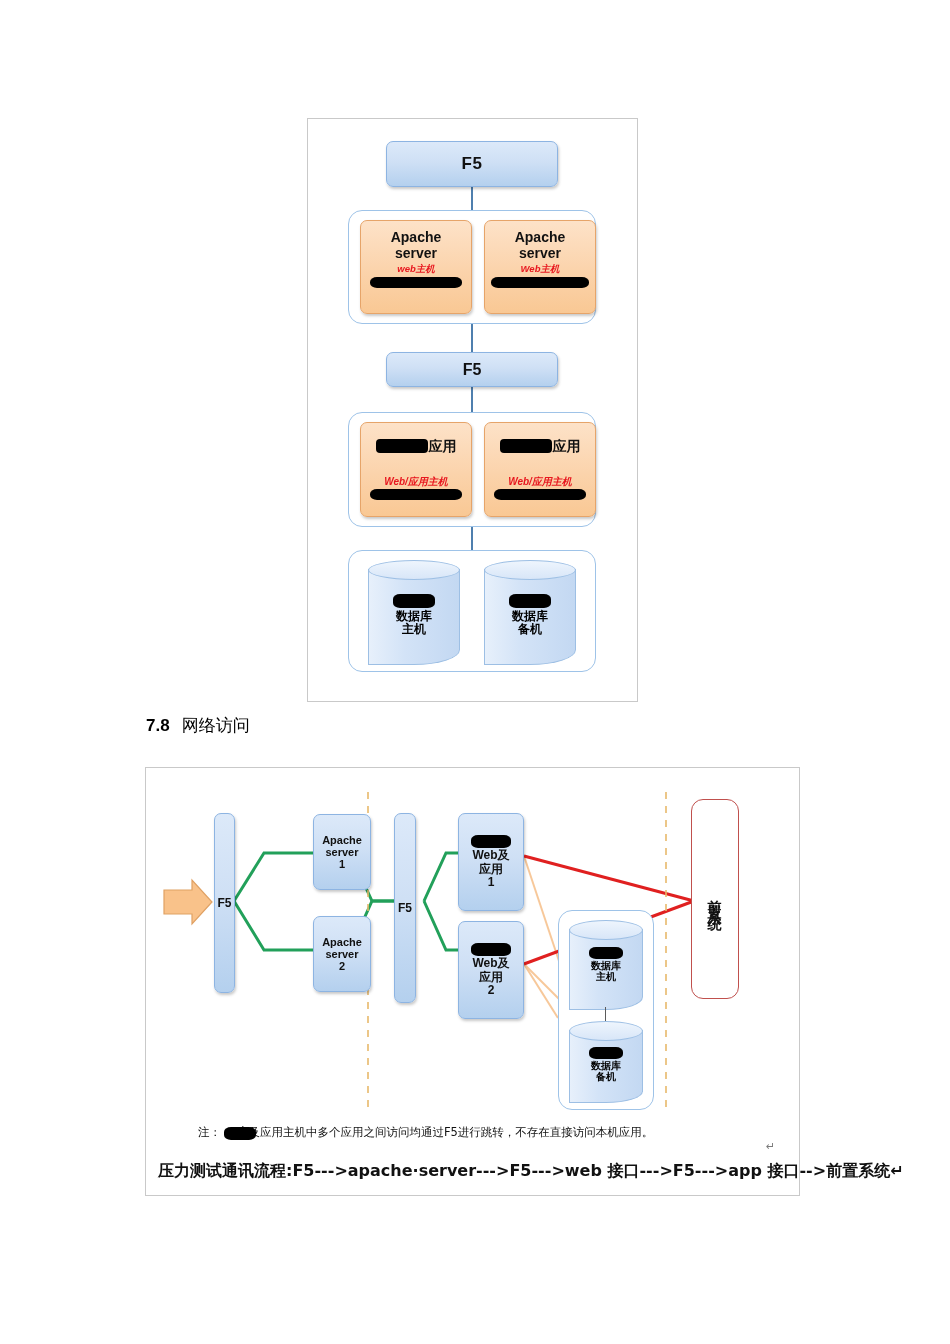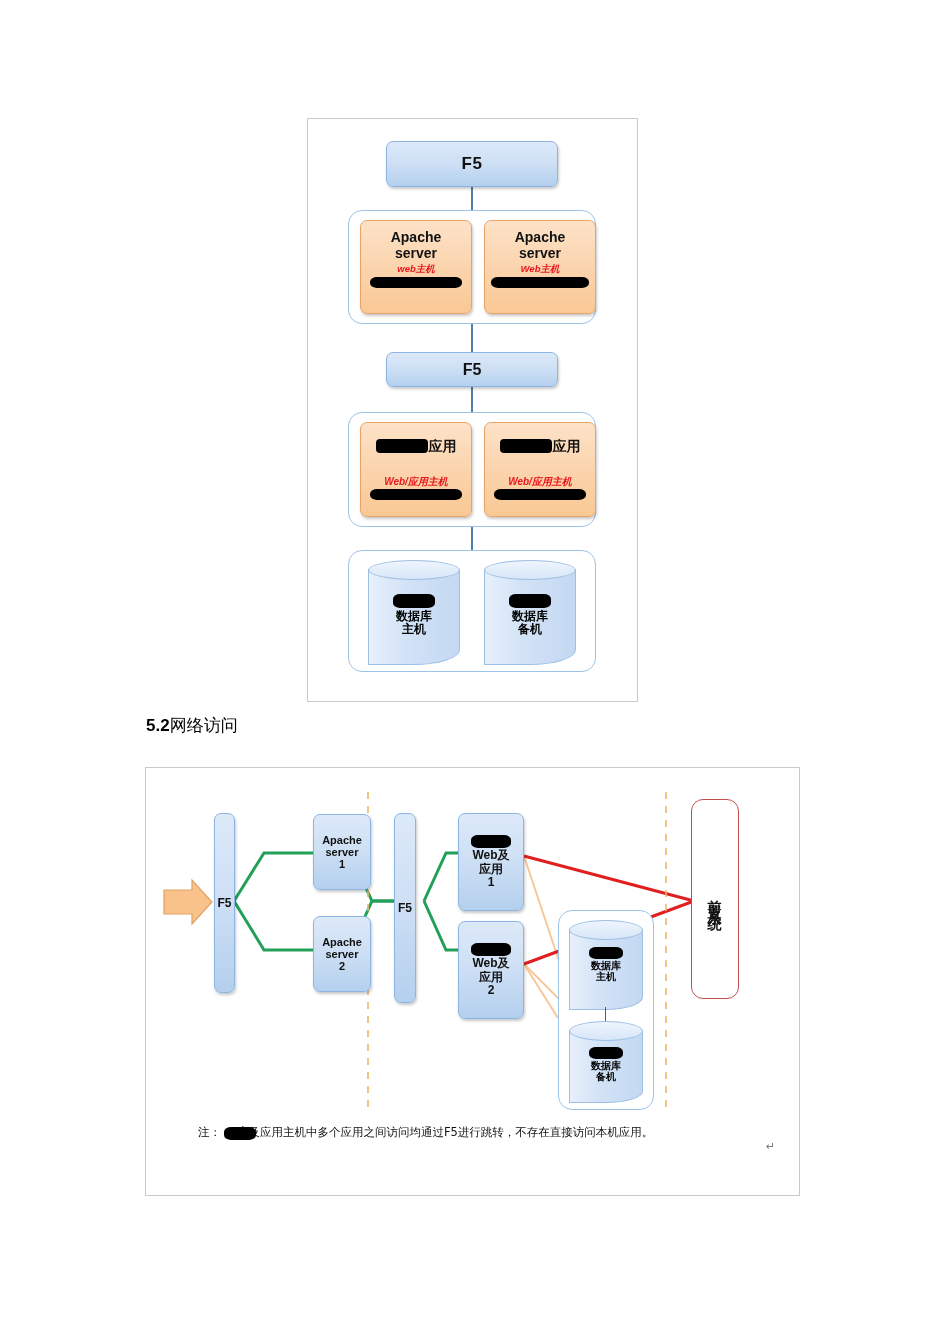--- a/index.html
+++ b/index.html
@@ -50,21 +50,21 @@
   .cyl .top{
     position:absolute;left:0;right:0;top:0;height:18px;
     border:1px solid #9dbfe4;border-radius:50%;
     background:linear-gradient(to bottom,#eef5fd,#d8e6f8);
   }
   .cyl .cap-text{position:absolute;left:0;right:0;text-align:center;z-index:3;}
 
   
   #heading{position:absolute;left:146px;top:714px;font-size:17px;color:#000;}
   #heading .num{font-weight:bold;font-family:"Liberation Sans",sans-serif;}
-  #heading .txt{font-family:Liberation Sans, sans-serif;margin-left:0;}
+  #heading .txt{font-family:Liberation Sans, sans-serif;margin-left:12px;}
 
   
   .note-line{position:absolute;font-family:"DejaVu Sans",sans-serif;color:#111;}
   .flow-line{position:absolute;font-family:"DejaVu Sans",sans-serif;color:#111;white-space:nowrap;}
 
   svg.overlay{position:absolute;left:0;top:0;overflow:visible;pointer-events:none;}
 </style>
 </head>
 <body>
 
@@ -130,21 +130,21 @@
     <div class="top"></div>
     <div class="cap-text" style="top:33px;">
       <span class="redacted" style="width:42px;height:14px;"></span>
       <div class="lbl" style="font-size:12px;font-weight:bold;margin-top:2px;">数据库</div>
       <div class="lbl" style="font-size:12px;font-weight:bold;">备机</div>
     </div>
   </div>
 </div>
 
 <div id="heading">
-  <span class="num">5.2</span><span class="txt">网络访问</span>
+  <span class="num">7.8</span><span class="txt">网络访问</span>
 </div>
 
 <div class="figure-frame" style="left:145px;top:767px;width:655px;height:429px;">
 
   <svg class="overlay" width="655" height="429">
 
     <polyline points="88,133 118,85 167,85" fill="none" stroke="#22a05a" stroke-width="3"></polyline>
     <polyline points="88,133 118,182 167,182" fill="none" stroke="#22a05a" stroke-width="3"></polyline>
 
     <polyline points="204,85 226,133 248,133" fill="none" stroke="#22a05a" stroke-width="3"></polyline>
@@ -235,13 +235,14 @@
     <span style="writing-mode:vertical-rl;text-orientation:upright;font-size:14px;font-weight:bold;
                  letter-spacing:5px;color:#111;">前置系统</span>
   </div>
 
   <div class="note-line" style="left:52px;top:357px;font-size:11.5px;">
     <span>注：       web及应用主机中多个应用之间访问均通过F5进行跳转，不存在直接访问本机应用。</span>
   </div>
   <span class="redacted" style="position:absolute;left:78px;top:358px;width:32px;height:13px;"></span>
   <div class="note-line" style="left:620px;top:372px;font-size:11px;color:#7a7a7a;">↵</div>
 
+  <div class="flow-line" style="left:12px;top:393px;font-size:16px;font-weight:bold;">压力测试通讯流程:F5---&gt;apache·server---&gt;F5---&gt;web 接口---&gt;F5---&gt;app 接口--&gt;前置系统↵</div>
 </div>
 
 </body></html>

